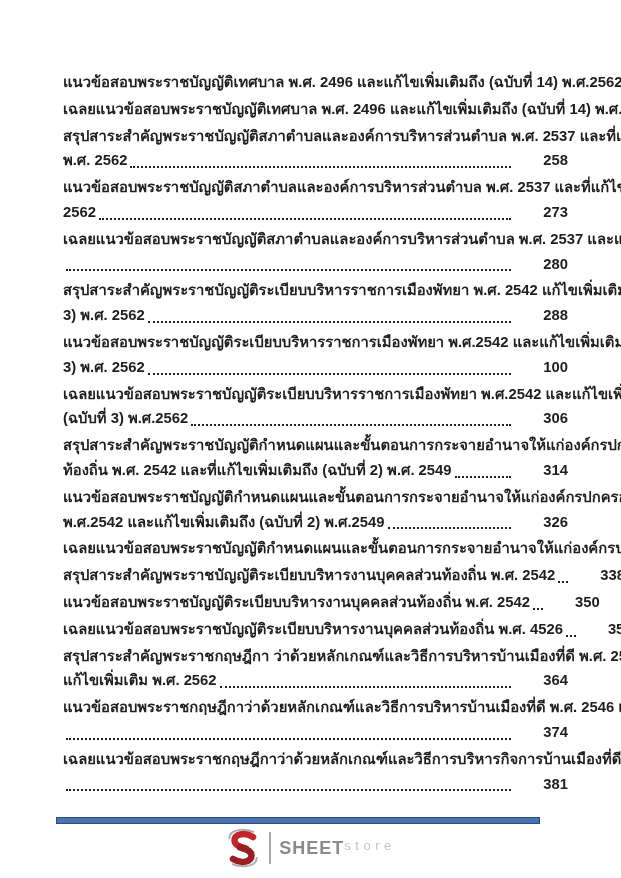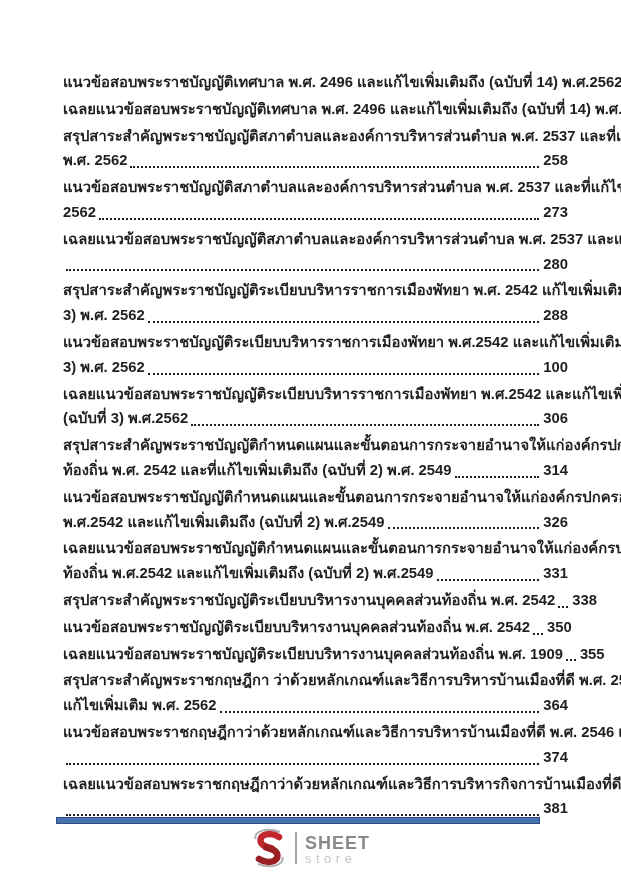--- a/index.html
+++ b/index.html
@@ -8,31 +8,31 @@
   .page{position:relative;width:529px;height:878px;background:#ffffff;}
 
   
   .toc{position:absolute;left:63px;top:70px;width:505px;color:var(--ink,#1f1f1f);}
   .entry{margin:0 0 2px 0;font-size:14.8px;line-height:24.8px;font-weight:700;}
   .line{white-space:nowrap;}
   .lastline{display:flex;align-items:flex-end;}
   .lastline .txt{white-space:nowrap;flex:0 0 auto;}
   .dots{flex:1 1 auto;min-width:10px;margin:0 4px 5px 3px;
         border-bottom:2px dotted var(--ink,#2b2b2b);}
-  .pg{flex:0 0 auto;white-space:nowrap;}
+  .pg{flex:0 0 auto;white-space:nowrap;margin-left:28px;}
 
   
   .footer-bar{position:absolute;left:56px;top:817px;width:482px;height:5px;
               background:var(--accent-blue,#4a73b4);
               border:1px solid var(--accent-blue-dark,#2c4d7e);}
   .logo{position:absolute;left:0;top:828px;width:621px;display:flex;
         justify-content:center;align-items:center;gap:8px;}
   .logo-icon{width:36px;height:40px;flex:0 0 auto;}
   .logo-divider{width:2px;height:32px;background:#a8a8a8;flex:0 0 auto;}
-  .logo-textblock{display:flex;flex-direction:column;align-items:flex-start;}
+  .logo-textblock{display:flex;align-items:flex-start;}
   .logo-brand{font-size:18px;font-weight:700;letter-spacing:1px;
               color:var(--logo-gray,#8a8a8a);line-height:18px;}
   .logo-sub{font-size:13px;letter-spacing:4.5px;color:var(--logo-sub,#c6c6c6);
             line-height:9px;margin-top:2px;text-transform:lowercase;}
 </style>
 </head>
 <body>
 
 <div class="page">
 
@@ -107,43 +107,38 @@
       <p class="entry">
     <span class="line" style="display: block;">แนวข้อสอบพระราชบัญญัติกำหนดแผนและขั้นตอนการกระจายอำนาจให้แก่องค์กรปกครองส่วนท้องถิ่น</span>
         <span class="lastline">
       <span class="txt">พ.ศ.2542 และแก้ไขเพิ่มเติมถึง (ฉบับที่ 2) พ.ศ.2549</span>
       <span class="dots"></span>
       <span class="pg">326</span>
     </span>
   </p>
       <p class="entry">
     <span class="line" style="display: block;">เฉลยแนวข้อสอบพระราชบัญญัติกำหนดแผนและขั้นตอนการกระจายอำนาจให้แก่องค์กรปกครองส่วน</span>
-        <span class="lastline">
-      <span class="txt">ท้องถิ่น พ.ศ.2542  และแก้ไขเพิ่มเติมถึง (ฉบับที่ 2) พ.ศ.2549</span>
-      <span class="dots"></span>
-      <span class="pg">331</span>
-    </span>
   </p>
       <p class="entry">
     <span class="lastline">
       <span class="txt">สรุปสาระสำคัญพระราชบัญญัติระเบียบบริหารงานบุคคลส่วนท้องถิ่น พ.ศ. 2542</span>
       <span class="dots"></span>
       <span class="pg">338</span>
     </span>
   </p>
       <p class="entry">
     <span class="lastline">
       <span class="txt">แนวข้อสอบพระราชบัญญัติระเบียบบริหารงานบุคคลส่วนท้องถิ่น พ.ศ. 2542</span>
       <span class="dots"></span>
       <span class="pg">350</span>
     </span>
   </p>
       <p class="entry">
     <span class="lastline">
-      <span class="txt">เฉลยแนวข้อสอบพระราชบัญญัติระเบียบบริหารงานบุคคลส่วนท้องถิ่น พ.ศ. 1909</span>
+      <span class="txt">เฉลยแนวข้อสอบพระราชบัญญัติระเบียบบริหารงานบุคคลส่วนท้องถิ่น พ.ศ. 4526</span>
       <span class="dots"></span>
       <span class="pg">355</span>
     </span>
   </p>
       <p class="entry">
     <span class="line" style="display: block;">สรุปสาระสำคัญพระราชกฤษฎีกา ว่าด้วยหลักเกณฑ์และวิธีการบริหารบ้านเมืองที่ดี พ.ศ. 2546 และที่</span>
         <span class="lastline">
       <span class="txt">แก้ไขเพิ่มเติม พ.ศ. 2562</span>
       <span class="dots"></span>
       <span class="pg">364</span>

